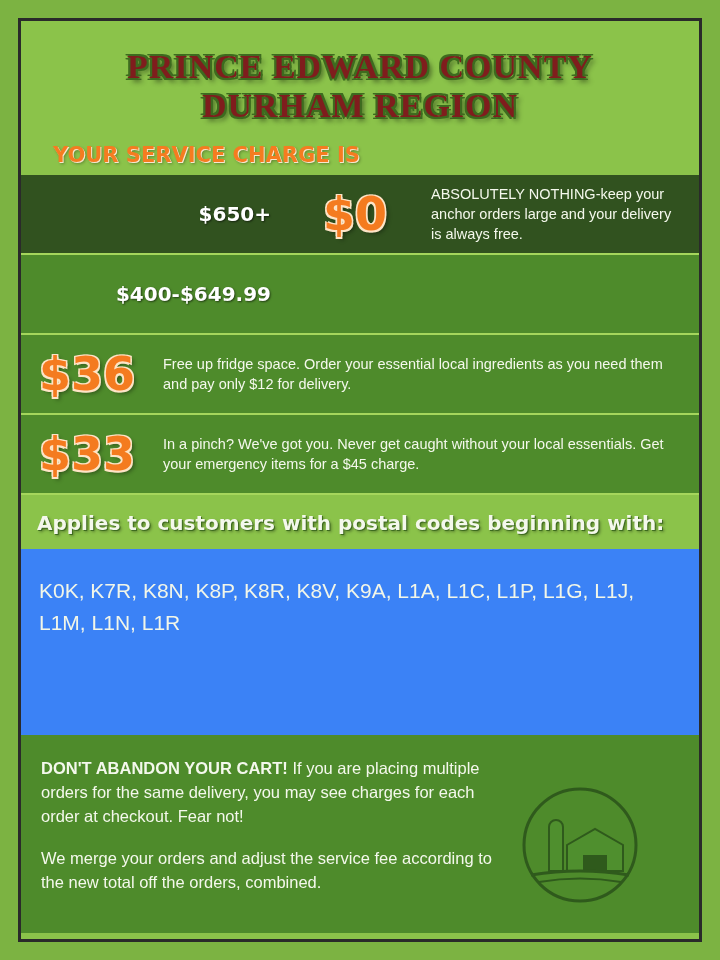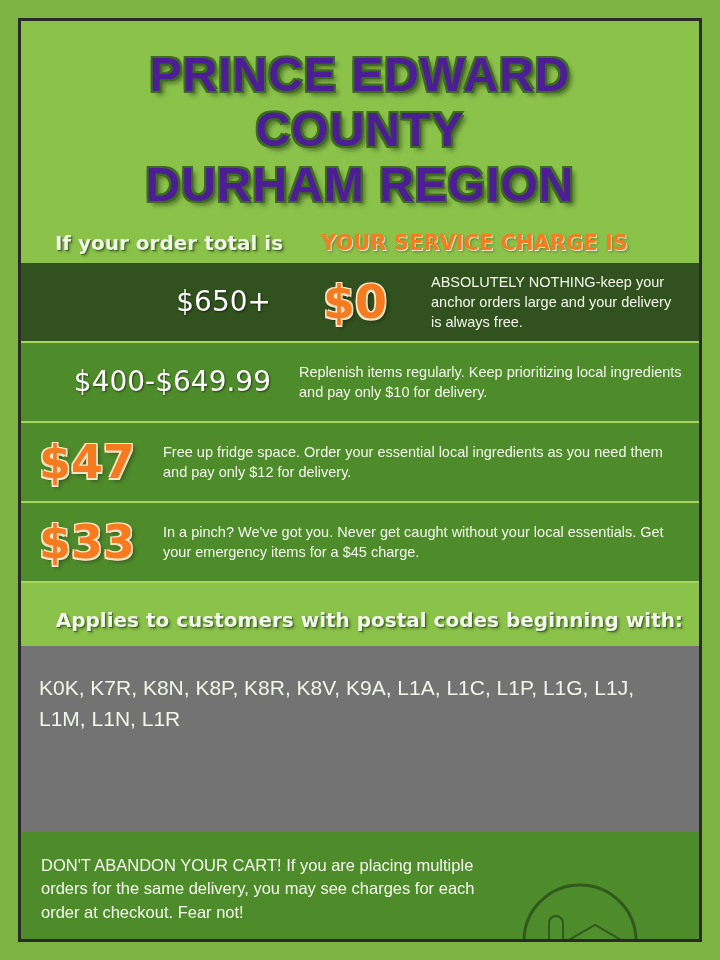--- a/index.html
+++ b/index.html
@@ -30,25 +30,25 @@
     box-sizing: border-box;
     overflow: hidden;
   }
 
   
   .title-block {
     padding: 26px 20px 4px 20px;
     text-align: center;
   }
   .title-line {
-    font-family: Liberation Sans, sans-serif;
-    font-weight: bold;
-    font-size: 48px;
+    font-family: Liberation Serif, serif;
+    font-weight: bold;
+    font-size: 34px;
     line-height: 1.15;
-    color: #4c1d95;
+    color: #7f1d1d;
     letter-spacing: 1px;
     text-shadow:
       -2px -2px 0 #3d6b1f,
        2px -2px 0 #3d6b1f,
       -2px  2px 0 #3d6b1f,
        2px  2px 0 #3d6b1f,
        4px 4px 5px rgba(0,0,0,0.45);
   }
 
   
@@ -89,22 +89,22 @@
   }
   .tier.dark { background: #31521f; }
   .tier.mid  { background: #4e8b2b; }
 
   .tier-amount {
     flex: 0 0 268px;
     text-align: right;
     padding-right: 18px;
     box-sizing: border-box;
     font-family: "DejaVu Sans", sans-serif;
-    font-weight: normal;
-    font-size: 28px;
+    font-weight: bold;
+    font-size: 20px;
     color: #ffffff;
     text-shadow: 1px 1px 2px rgba(0,0,0,0.55);
   }
   .tier-price {
     flex: 0 0 132px;
     text-align: center;
     font-family: "DejaVu Sans", sans-serif;
     font-weight: bold;
     font-size: 46px;
     color: #f47b1f;
@@ -121,32 +121,31 @@
     padding: 6px 16px 6px 10px;
     font-family: "Liberation Sans", sans-serif;
     font-size: 14.5px;
     line-height: 1.38;
     color: #f4f8ec;
   }
 
   
   .postal-banner {
     background: #8bc34a;
-    padding: 25px 16px 14px 16px;
-    text-align: right;
+    padding: 16px 16px 14px 16px;
   }
   .postal-banner-text {
     font-family: "DejaVu Sans", sans-serif;
     font-weight: bold;
     font-size: 20px;
     color: #f4f8ec;
     text-shadow: 1px 1px 0 #3d6b1f, 2px 2px 3px rgba(0,0,0,0.35);
   }
   .postal-codes {
-    background: #737373;
+    background: #3b82f6;
     padding: 26px 18px 40px 18px;
     min-height: 120px;
   }
   .postal-codes-text {
     font-family: "Liberation Sans", sans-serif;
     font-size: 21px;
     line-height: 1.5;
     color: #f2f6e8;
   }
 
@@ -162,21 +161,21 @@
     width: 460px;
   }
   .footer-p {
     font-family: "Liberation Sans", sans-serif;
     font-size: 16.5px;
     line-height: 1.45;
     color: #f4f8ec;
     margin: 0 0 18px 0;
   }
   .footer-p .strong {
-    font-weight: normal;
+    font-weight: bold;
     text-align: right;
   }
   .logo {
     position: absolute;
     right: 26px;
     bottom: 18px;
     width: 186px;
     height: 132px;
   }
   .logo svg { display: block; }
@@ -186,39 +185,37 @@
 
 <div class="poster">
   <div class="poster-inner">
 
     <div class="title-block">
       <div class="title-line">PRINCE EDWARD COUNTY</div>
       <div class="title-line">DURHAM REGION</div>
     </div>
 
     <div class="col-headers">
-      <div class="hdr-order">If your order total is</div>
       <div class="hdr-charge">YOUR SERVICE CHARGE IS</div>
     </div>
 
     <div class="tiers">
 
       <div class="tier dark">
         <div class="tier-amount">$650+</div>
         <div class="tier-price">$0</div>
         <div class="tier-desc">ABSOLUTELY NOTHING-keep your anchor orders large and your delivery is always free.</div>
       </div>
 
       <div class="tier mid">
         <div class="tier-amount">$400-$649.99</div>
-        <div class="tier-desc">Replenish items regularly. Keep prioritizing local ingredients and pay only $10 for delivery.</div>
       </div>
 
       <div class="tier mid">
-        <div class="tier-price">$47</div>
+        <div class="tier-price">$36</div>
         <div class="tier-desc">Free up fridge space. Order your essential local ingredients as you need them and pay only $12 for delivery.</div>
       </div>
 
       <div class="tier mid">
         <div class="tier-price">$33</div>
         <div class="tier-desc">In a pinch? We've got you. Never get caught without your local essentials. Get your emergency items for a $45 charge.</div>
       </div>
 
     </div>
 

